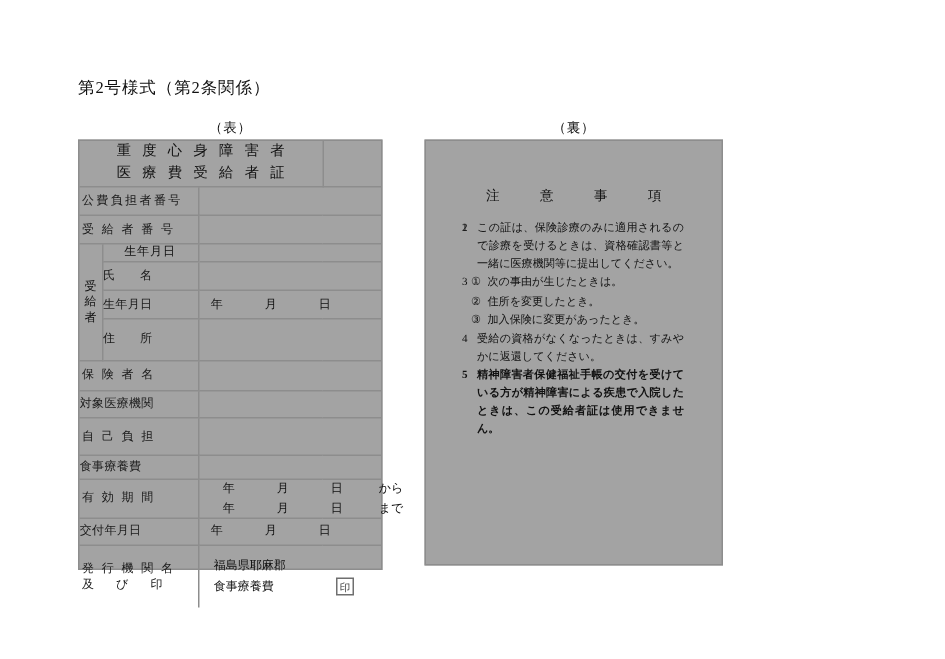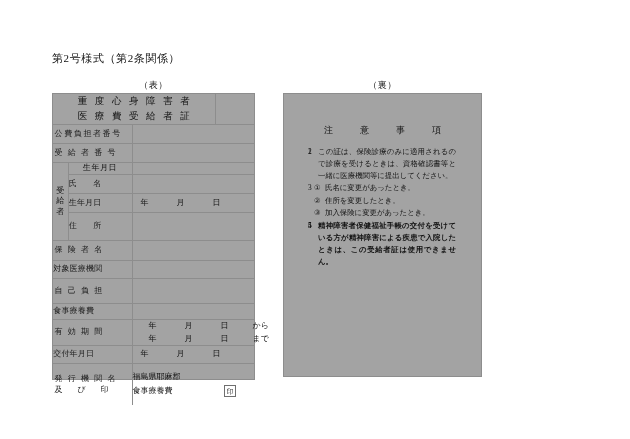--- a/index.html
+++ b/index.html
@@ -131,21 +131,21 @@
   .d-d { width: 30px; }
   .d-suffix { padding-left: 0; }
 
   .valid-span { line-height: 1.55; padding-left: 16px; }
 
   
   .issuer-val {
     position: relative;
     font-size: 8px;
     line-height: 1.75;
-    padding: 6px 0 0 0;
+    padding: 6px 0 0 10px;
     font-family: Liberation Serif, serif;
   }
   .seal-box {
     position: absolute;
     right: 18px;
     top: 21px;
     width: 12px;
     height: 12px;
     border: 1px solid #6f6f6f;
     font-size: 7px;
@@ -340,22 +340,22 @@
       </table>
   </div>
 
   <div class="card" id="cert-back">
     <div class="notes-title">注　意　事　項</div>
     <div class="notes-list" id="notes-list">
         <div class="note-item"><span class="note-num">1</span></div>
         <div class="note-item"><span class="note-num">2</span><span>この証は、保険診療のみに適用されるので診療を受けるときは、資格確認書等と一緒に医療機関等に提出してください。</span></div>
         <div class="note-item"><span class="note-num">3</span></div>
         <div class="sub-list">
-          <div class="sub-item"><span class="sub-num">①</span><span>氏名に変更があったとき。</span></div>
+          <div class="sub-item"><span class="sub-num">①</span><span>次の事由が生じたときは。</span></div>
           <div class="sub-item"><span class="sub-num">②</span><span>住所を変更したとき。</span></div>
           <div class="sub-item"><span class="sub-num">③</span><span>加入保険に変更があったとき。</span></div>
         </div>
-        <div class="note-item"><span class="note-num">4</span></div>
+        <div class="note-item"><span class="note-num">4</span><span>受給の資格がなくなったときは、すみやかに返還してください。</span></div>
         <div class="note-item bold"><span class="note-num">5</span><span>精神障害者保健福祉手帳の交付を受けている方が精神障害による疾患で入院したときは、この受給者証は使用できません。</span></div>
       </div>
   </div>
 
 </div>
 
 </body></html>

